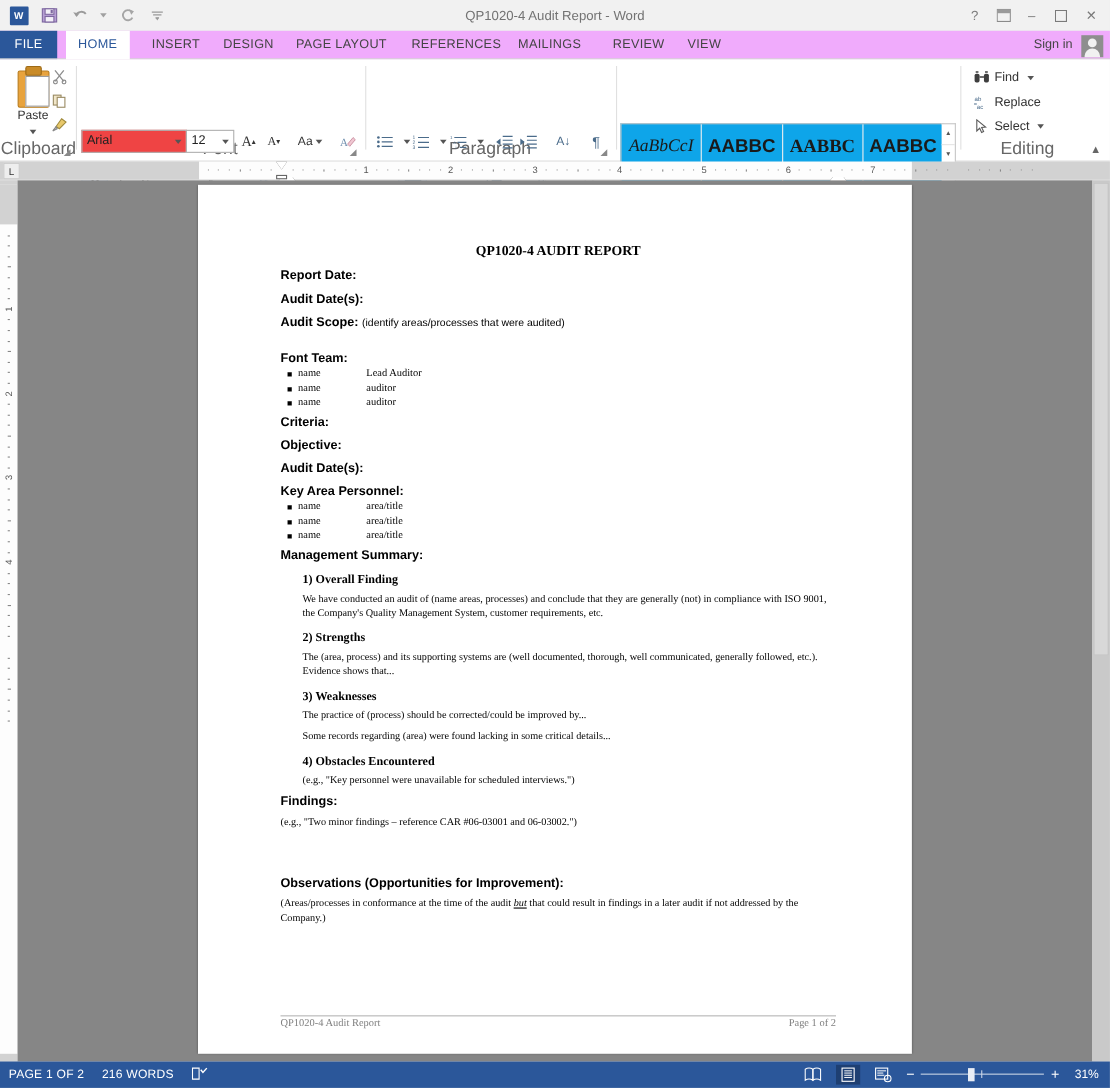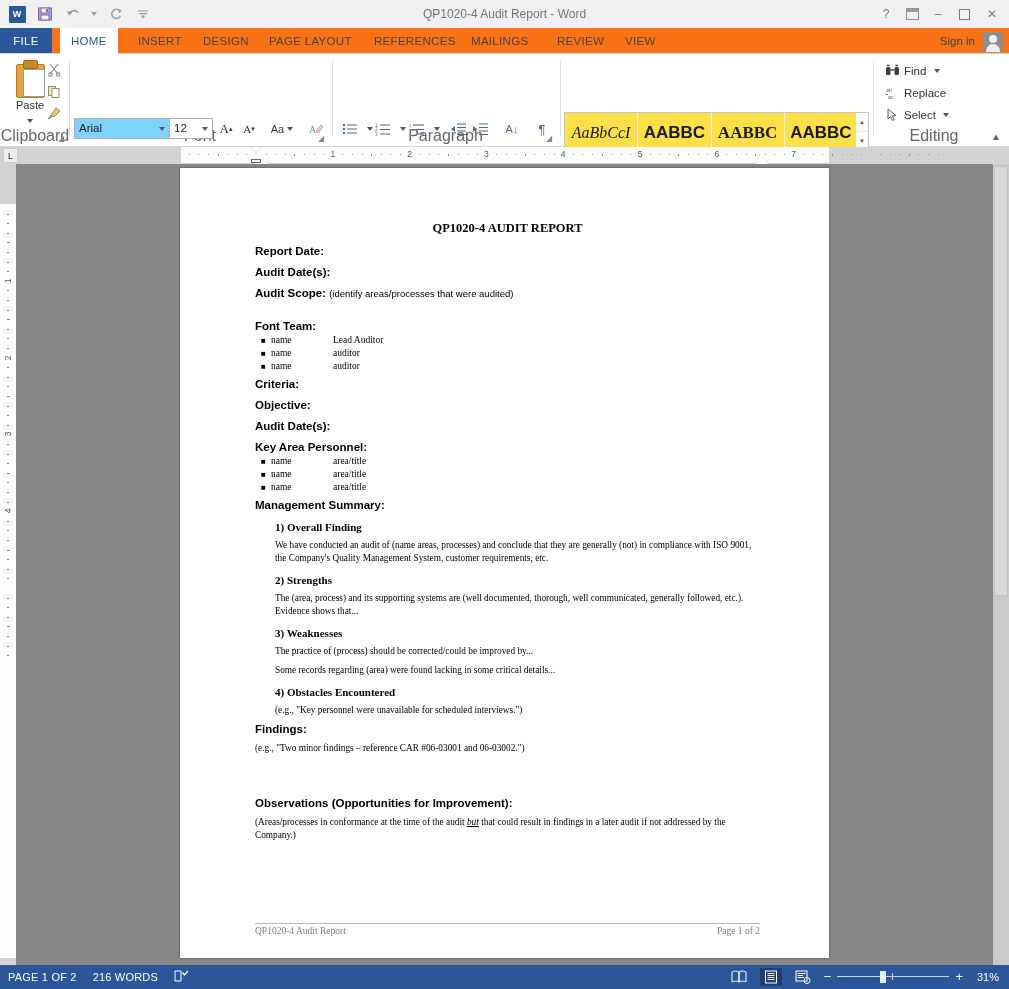--- a/index.html
+++ b/index.html
@@ -19,21 +19,21 @@
     display:flex;align-items:center;justify-content:center;}
   .wordlogo span{color:#fff;font-size:9px;font-weight:bold;font-family:"Liberation Sans",sans-serif;line-height:1;}
   .title-text{position:absolute;left:0;top:0;width:1009px;height:28px;line-height:28px;
     text-align:center;font-size:12px;color:#737373;}
   .win-btns{position:absolute;right:2px;top:2px;height:24px;display:flex;align-items:center;}
   .win-btn{width:26px;height:24px;display:flex;align-items:center;justify-content:center;
     color:#7a7a7a;font-size:12px;cursor:pointer;}
   .win-btn.close{width:30px;}
 
   
-  .tabstrip{position:absolute;left:0;top:28px;width:1009px;height:26px;background:#f97316;}
+  .tabstrip{position:absolute;left:0;top:28px;width:1009px;height:26px;background:#f0abfc;}
   .tabstrip:after{content:"";position:absolute;left:0;bottom:0;width:1009px;height:1px;background:#d4d4d4;}
   .tab{position:absolute;top:0;height:26px;line-height:26px;font-size:11.5px;letter-spacing:.3px;
     color:#444;padding:0 11px;cursor:pointer;}
   .tab.file{background:#2b579a;color:#fff;left:0;width:52px;padding:0;text-align:center;}
   .tab.active{background:#fff;color:#2b579a;z-index:3;}
   .signin{position:absolute;right:34px;top:0;height:26px;line-height:26px;font-size:11.5px;color:#444;cursor:pointer;}
   .acct-icon{position:absolute;right:6px;top:4px;width:20px;height:20px;background:#8e8e8e;cursor:pointer;}
   .acct-icon:before{content:"";position:absolute;left:6px;top:3px;width:8px;height:8px;border-radius:50%;background:#f1f1f1;}
   .acct-icon:after{content:"";position:absolute;left:3px;top:12px;width:14px;height:8px;border-radius:7px 7px 0 0;background:#f1f1f1;}
 
@@ -52,32 +52,32 @@
   .clip-clasp{position:absolute;left:10px;top:0px;width:13px;height:7px;background:#c98b28;border:1px solid #9d6a16;border-radius:2px;}
   .clip-page{position:absolute;left:10px;top:9px;width:20px;height:26px;background:#fff;border:1px solid #9b9b9b;}
   .paste-txt{font-size:11px;color:#333;margin-top:1px;}
   .caret{display:inline-block;width:0;height:0;border-left:3.5px solid transparent;border-right:3.5px solid transparent;border-top:4px solid #555;vertical-align:middle;}
   .mini-btn{position:absolute;width:26px;height:22px;display:flex;align-items:center;justify-content:center;cursor:pointer;}
 
   
   .ico{display:block;}
 
   
-  .font-name-box{position:absolute;left:74px;top:64px;width:96px;height:21px;border:1px solid #b0b0b0;background:#7dd3fc;
+  .font-name-box{position:absolute;left:74px;top:64px;width:96px;height:21px;border:1px solid #b0b0b0;background:#ef4444;
     font-size:11.5px;color:#222;line-height:19px;padding-left:4px;box-sizing:border-box;cursor:text;}
   .combo-arrow{position:absolute;right:4px;top:8px;width:0;height:0;border-left:3.5px solid transparent;border-right:3.5px solid transparent;border-top:4px solid #555;}
   .font-size-box{position:absolute;left:169px;top:64px;width:44px;height:21px;border:1px solid #b0b0b0;background:#fff;
     font-size:11.5px;color:#222;line-height:19px;padding-left:4px;box-sizing:border-box;cursor:text;}
   .rb{position:absolute;height:22px;min-width:22px;display:flex;align-items:center;justify-content:center;
     font-size:12px;color:#333;cursor:pointer;border-radius:2px;}
   .rb.on{background:#cfe0f3;border:1px solid #9cb8d8;}
   .rb.big{font-size:13px;}
 
   
-  .sty-gal{position:absolute;left:564px;top:58px;width:292px;height:56px;border:1px solid #c6c6c6;background:#fde047;display:flex;}
+  .sty-gal{position:absolute;left:564px;top:58px;width:292px;height:56px;border:1px solid #c6c6c6;background:#0ea5e9;display:flex;}
   .sty{width:73px;height:54px;display:flex;flex-direction:column;align-items:center;justify-content:center;cursor:pointer;border-right:1px solid #f0f0f0;}
   .sty:last-child{border-right:none;}
   .sty-prev{font-size:16px;color:#1a1a1a;line-height:20px;height:24px;display:flex;align-items:center;}
   .sty-name{font-size:10px;color:#333;margin-top:4px;white-space:nowrap;}
   .sty-scroll{position:absolute;left:856px;top:58px;width:12px;height:56px;border:1px solid #c6c6c6;border-left:none;background:#fff;}
   .ss-btn{height:18px;display:flex;align-items:center;justify-content:center;font-size:6px;color:#555;cursor:pointer;border-bottom:1px solid #e4e4e4;}
 
   
   .ed-item{position:absolute;left:884px;height:21px;display:flex;align-items:center;gap:4px;font-size:11.5px;color:#333;cursor:pointer;}
   .ed-ico{width:16px;height:16px;display:flex;align-items:center;justify-content:center;font-size:11px;color:#4a6b8a;}

